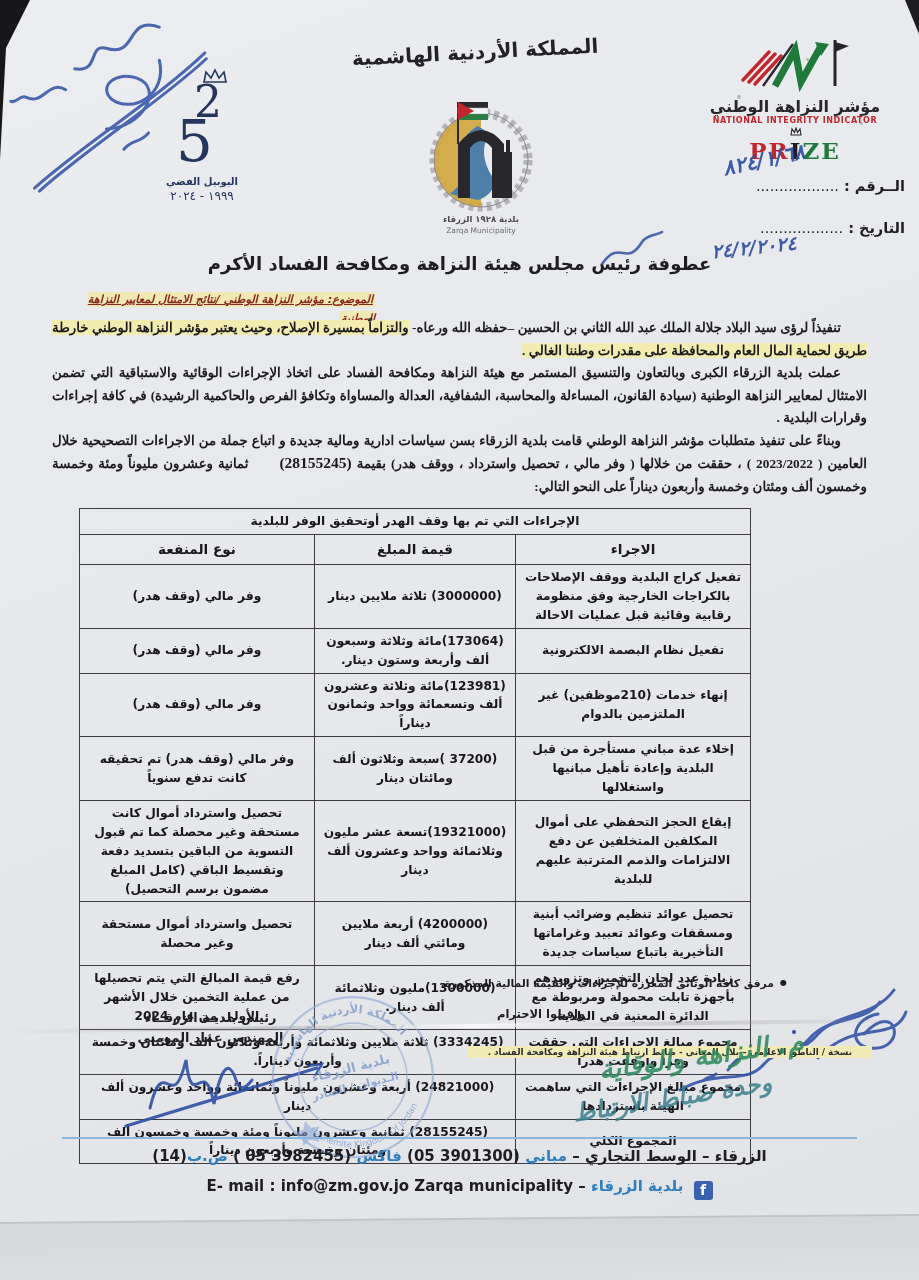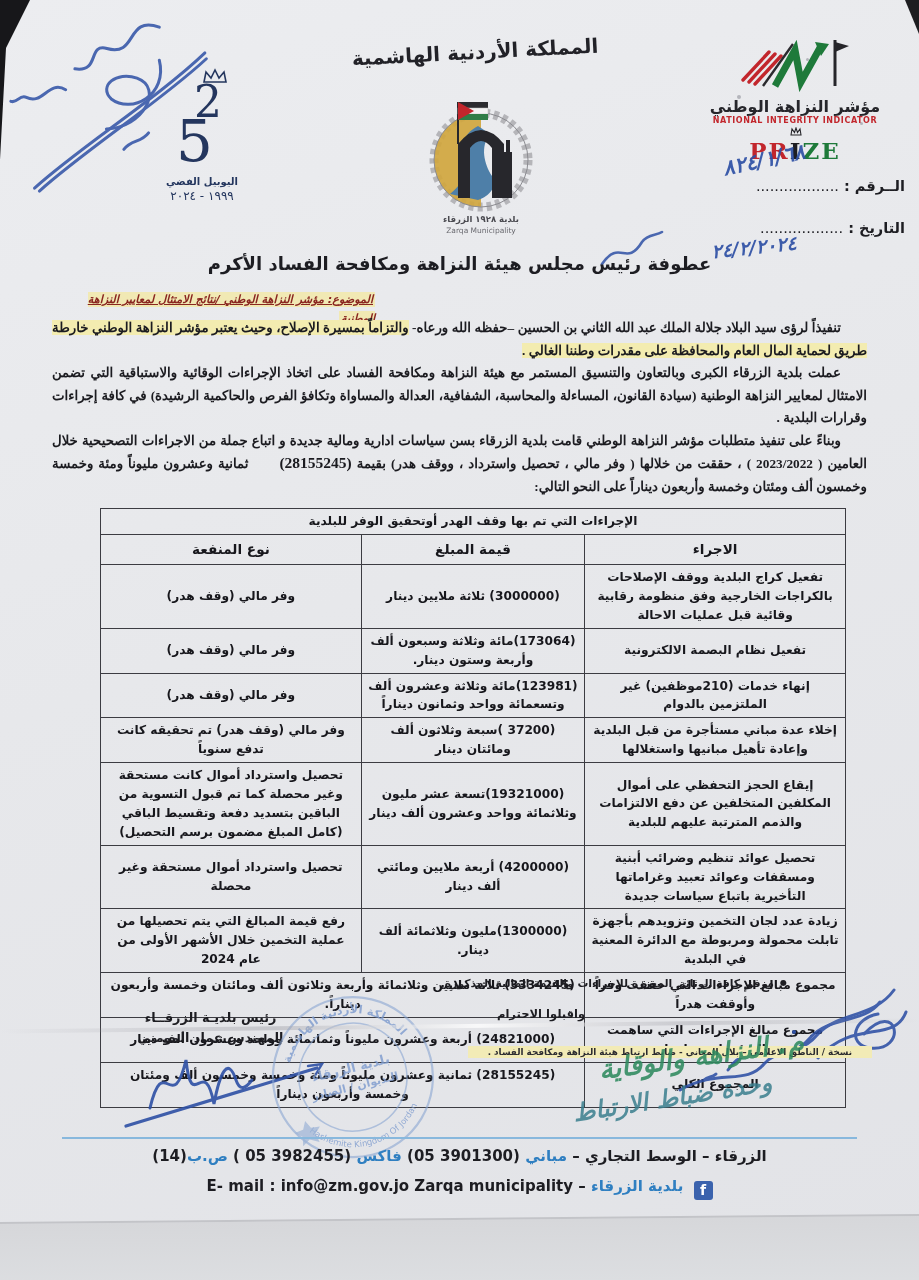--- a/index.html
+++ b/index.html
@@ -45,21 +45,21 @@
   .subject-wrap{position:absolute;left:60px;top:288px;width:315px;direction:rtl;text-align:right;}
   .subject-text{background:#f1e9b4;color:#8a2620;font-size:11.2px;font-weight:bold;text-decoration:underline;padding:1px 2px;font-style:italic;}
   
   .body-text{position:absolute;left:52px;top:317px;width:815px;direction:rtl;text-align:justify;
              font-size:13.3px;font-weight:bold;line-height:22.5px;color:#1b1b20;}
   .body-text p{margin:0;text-indent:26px;font-family:Liberation Serif, serif;}
   .hl{background:#f3ecb0;}
   .strong-num{font-size:15.5px;}
   .ltr{direction:ltr;unicode-bidi:isolate;display:inline-block;}
   
-  .doc-table{position:absolute;left:100px;top:508px;width:746px;border-collapse:collapse;direction:rtl;
+  .doc-table{position:absolute;left:79px;top:508px;width:672px;border-collapse:collapse;direction:rtl;
              font-weight:bold;color:#17171c;padding-left:20px;}
   .doc-table td,.doc-table th{border:1.6px solid #3c3c42;padding:3px 6px;text-align:center;
              vertical-align:middle;font-size:12.2px;line-height:1.55;}
   .t-title{font-size:12.8px;padding:2px;}
   .doc-table th{font-size:13.6px;padding:4px;}
   .s-label{font-size:10.6px;}
   .s-value{font-size:11.8px;}
   .total-label{font-size:13.6px;}
   
   .attach{position:absolute;right:132px;top:969px;direction:rtl;font-size:10.8px;font-weight:bold;margin-top:8px;}

